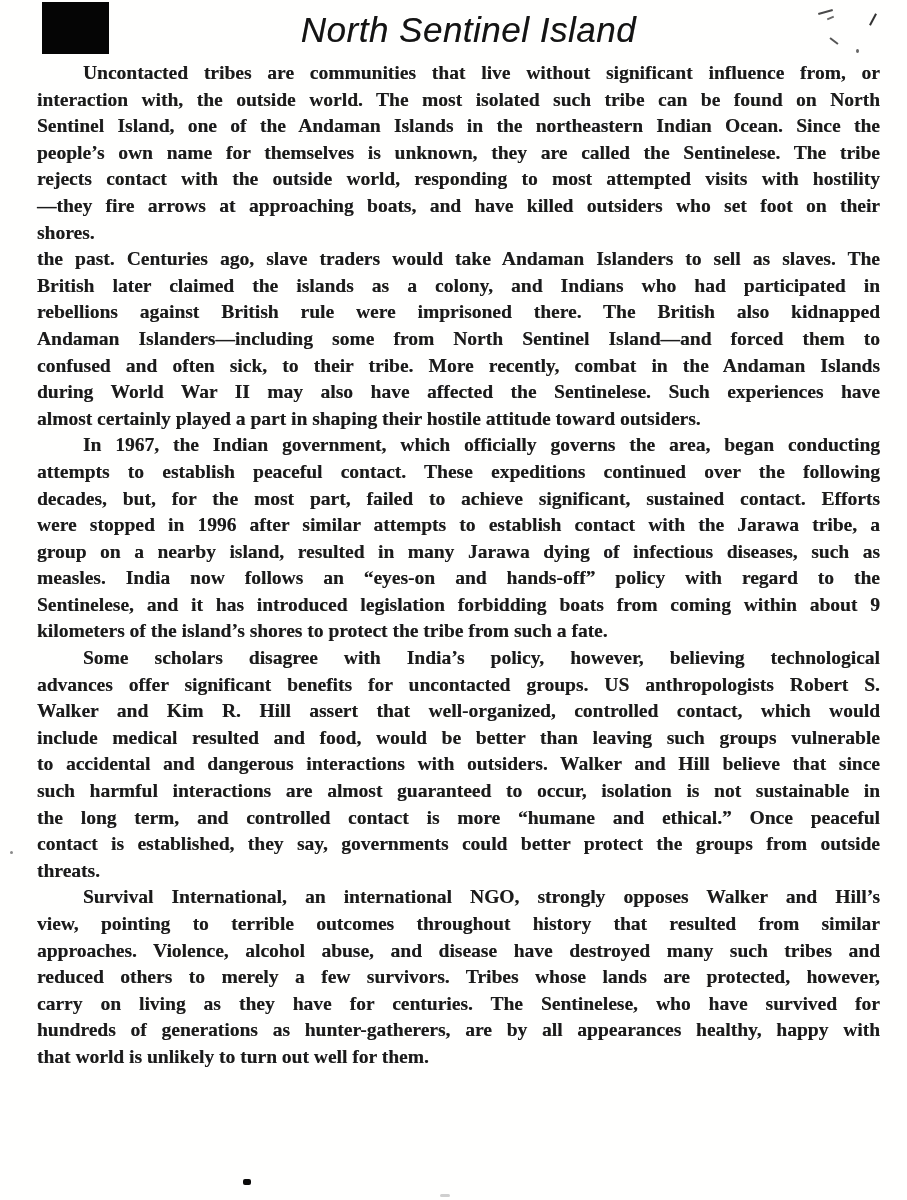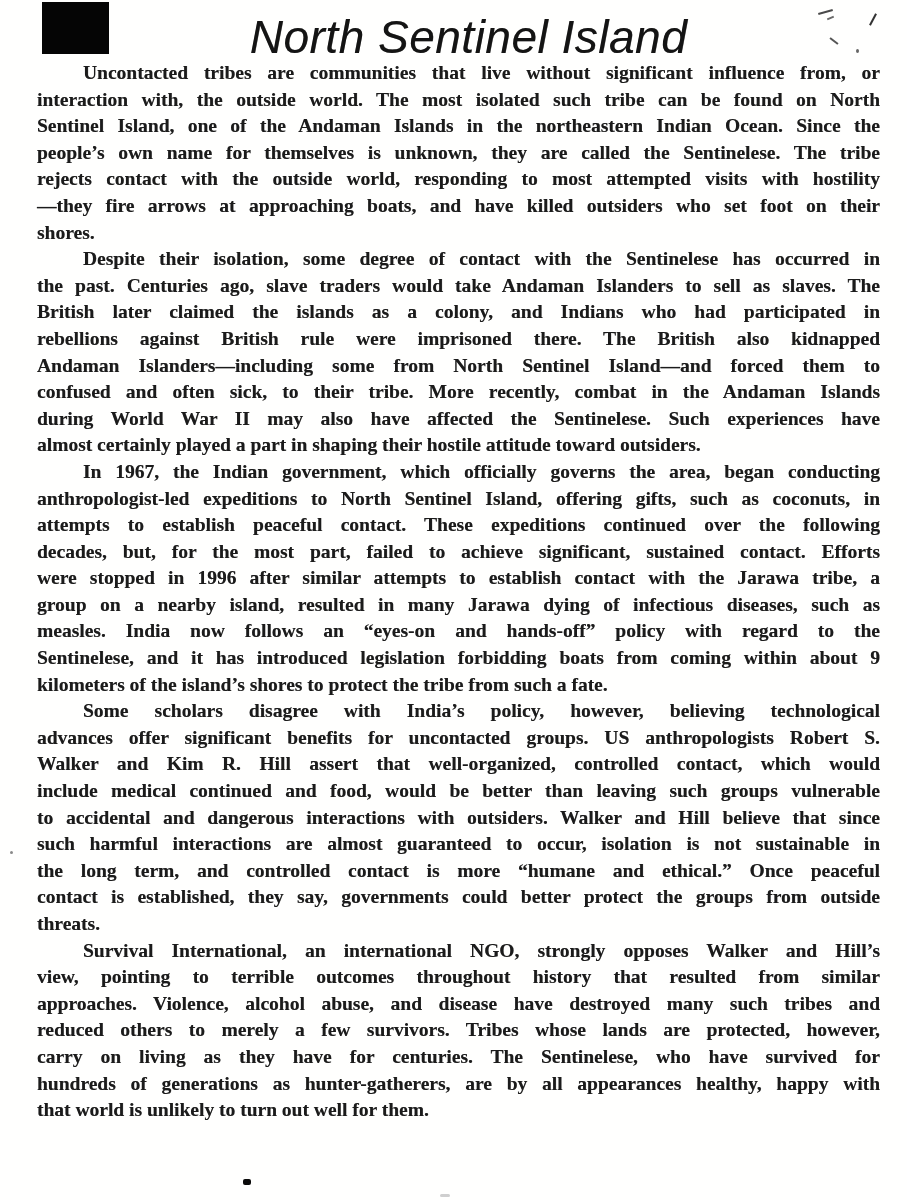--- a/index.html
+++ b/index.html
@@ -26,21 +26,21 @@
   .title {
     position: absolute;
     left: 30px;
     right: 0;
     top: 10px;
     margin: 0;
     text-align: center;
     font-family: "Liberation Sans", "DejaVu Sans", sans-serif;
     font-style: italic;
     font-weight: 400;
-    font-size: 46px;
+    font-size: 35px;
     letter-spacing: 0.5px;
     color: #141414;
     text-shadow: 0.2px 0.2px 0.4px rgba(20,20,20,0.5);
   }
   .passage {
     position: absolute;
     left: 37px;
     top: 60px;
     width: 843px;
     font-size: 19.5px;
@@ -84,41 +84,39 @@
   <h1 class="title">North Sentinel Island</h1>
 
   <div class="passage">
       <div class="line first">Uncontacted tribes are communities that live without significant influence from, or</div>
       <div class="line">interaction with, the outside world. The most isolated such tribe can be found on North</div>
       <div class="line">Sentinel Island, one of the Andaman Islands in the northeastern Indian Ocean. Since the</div>
       <div class="line">people’s own name for themselves is unknown, they are called the Sentinelese. The tribe</div>
       <div class="line">rejects contact with the outside world, responding to most attempted visits with hostility</div>
       <div class="line">—they fire arrows at approaching boats, and have killed outsiders who set foot on their</div>
       <div class="line last">shores.</div>
-      <div class="line first">Despite their isolation, some degree of contact with the Sentinelese has occurred in</div>
       <div class="line">the past. Centuries ago, slave traders would take Andaman Islanders to sell as slaves. The</div>
       <div class="line">British later claimed the islands as a colony, and Indians who had participated in</div>
       <div class="line">rebellions against British rule were imprisoned there. The British also kidnapped</div>
       <div class="line">Andaman Islanders—including some from North Sentinel Island—and forced them to</div>
       <div class="line">confused and often sick, to their tribe. More recently, combat in the Andaman Islands</div>
       <div class="line">during World War II may also have affected the Sentinelese. Such experiences have</div>
       <div class="line last">almost certainly played a part in shaping their hostile attitude toward outsiders.</div>
       <div class="line first">In 1967, the Indian government, which officially governs the area, began conducting</div>
-      <div class="line">anthropologist-led expeditions to North Sentinel Island, offering gifts, such as coconuts, in</div>
       <div class="line">attempts to establish peaceful contact. These expeditions continued over the following</div>
       <div class="line">decades, but, for the most part, failed to achieve significant, sustained contact. Efforts</div>
       <div class="line">were stopped in 1996 after similar attempts to establish contact with the Jarawa tribe, a</div>
       <div class="line">group on a nearby island, resulted in many Jarawa dying of infectious diseases, such as</div>
       <div class="line">measles. India now follows an “eyes-on and hands-off” policy with regard to the</div>
       <div class="line">Sentinelese, and it has introduced legislation forbidding boats from coming within about 9</div>
       <div class="line last">kilometers of the island’s shores to protect the tribe from such a fate.</div>
       <div class="line first">Some scholars disagree with India’s policy, however, believing technological</div>
       <div class="line">advances offer significant benefits for uncontacted groups. US anthropologists Robert S.</div>
       <div class="line">Walker and Kim R. Hill assert that well-organized, controlled contact, which would</div>
-      <div class="line">include medical continued and food, would be better than leaving such groups vulnerable</div>
+      <div class="line">include medical resulted and food, would be better than leaving such groups vulnerable</div>
       <div class="line">to accidental and dangerous interactions with outsiders. Walker and Hill believe that since</div>
       <div class="line">such harmful interactions are almost guaranteed to occur, isolation is not sustainable in</div>
       <div class="line">the long term, and controlled contact is more “humane and ethical.” Once peaceful</div>
       <div class="line">contact is established, they say, governments could better protect the groups from outside</div>
       <div class="line last">threats.</div>
       <div class="line first">Survival International, an international NGO, strongly opposes Walker and Hill’s</div>
       <div class="line">view, pointing to terrible outcomes throughout history that resulted from similar</div>
       <div class="line">approaches. Violence, alcohol abuse, and disease have destroyed many such tribes and</div>
       <div class="line">reduced others to merely a few survivors. Tribes whose lands are protected, however,</div>
       <div class="line">carry on living as they have for centuries. The Sentinelese, who have survived for</div>

